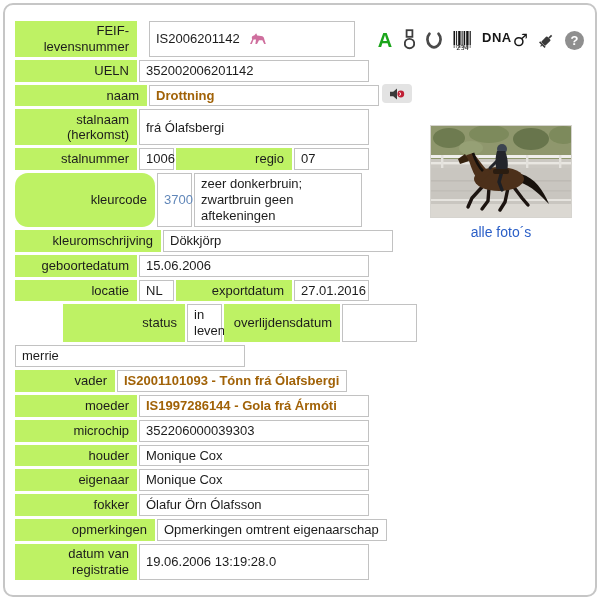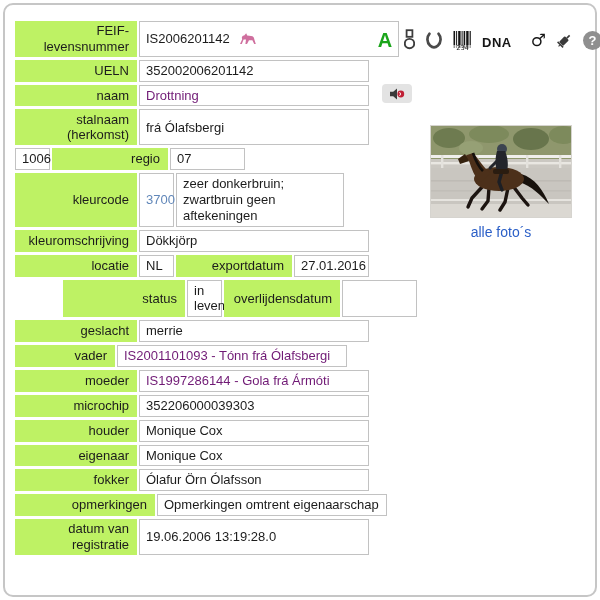--- a/index.html
+++ b/index.html
@@ -23,37 +23,37 @@
     color:#1c1c1c; flex:none;
   }
   .cell.label {
     background:#bef264; font-weight:normal; justify-content:flex-end;
     text-align:right; padding:2px 8px 2px 4px;
   }
   .cell.value {
     background:#fff; border:1px solid #c2c2c2; padding:2px 5px 2px 6px;
   }
   .link { cursor:pointer; }
-  .link-strong { color:#701a75; }
+  .link-strong { color:#a16207;font-weight:bold; }
   .link-soft   { color:#6187b9; }
   .inline-icon { margin-left:7px; display:inline-flex; align-items:center; }
   
   .toolbar {
     position:absolute; left:371px; top:21px; height:28px;
     display:flex; align-items:center; gap:10px;
   }
   .tb-icon { display:flex; align-items:center; justify-content:center; cursor:pointer; }
   .letter-a { font-size:20px; font-weight:bold; color:#1ba51b; width:18px; }
   .barcode-wrap { position:relative; width:19px; height:22px; }
   .barcode-digits {
     position:absolute; left:0; right:0; bottom:-1px; text-align:center;
     font-size:7px; color:#222; background:rgba(255,255,255,.55); line-height:7px;
     font-family:"DejaVu Sans Mono", monospace;
   }
-  .dna-group { display:flex; align-items:flex-end; gap:19px; }
+  .dna-group { display:flex; align-items:flex-start; gap:1px; }
   .dna-text { font-size:13px; font-weight:bold; color:#161616; letter-spacing:.5px; }
   .male-symbol { font-size:17px; color:#161616; font-family:"DejaVu Sans", sans-serif; font-weight:bold; }
   .help-circle {
     width:19px; height:19px; border-radius:50%; background:#8f8f8f;
     color:#fff; font-weight:bold; font-size:13px; display:flex;
     align-items:center; justify-content:center;
   }
   
   .audio-btn {
     position:absolute; left:377px; top:79px; width:30px; height:19px;
@@ -72,70 +72,74 @@
   }
 </style>
 </head>
 <body>
 
 <div class="frame">
 
   <div class="horse-table">
       <div class="row" style="min-height: 34px;">
         <div class="cell label" style="width: 122px;">FEIF-levensnummer</div>
-        <div class="cell value" style="width: 260px;">IS2006201142<span class="inline-icon">
+        <div class="cell value" style="width: 206px; margin-left: 10px;">IS2006201142<span class="inline-icon">
             <svg width="20" height="13" viewBox="0 0 20 13">
               <path d="M3 12 L5.2 7.2 C4.2 5.2 5.2 3.4 7.2 3.4 L9.2 1.2 L10.2 3.4 L14 3.9 C16.2 4.1 17.2 5.4 17.2 7 L18.8 12 L17.2 12 L15.4 8.2 L12 8.2 L10 12 L8.4 12 L9 7.6 L6.6 7.6 L4.8 12 Z" fill="#cf6f9e"></path>
             </svg>
           </span></div>
       </div>
       <div class="row" style="min-height: 21px;">
         <div class="cell label" style="width: 122px;">UELN</div>
         <div class="cell value" style="width: 230px;">352002006201142</div>
       </div>
       <div class="row" style="min-height: 21px;">
-        <div class="cell label" style="width: 122px;">naam</div>
+        <div class="cell label" style="width: 132px;">naam</div>
         <div class="cell value" style="width: 230px;">
           <span class="link link-strong">Drottning</span>
         </div>
       </div>
       <div class="row" style="min-height: 36px;">
         <div class="cell label" style="width: 122px;">stalnaam (herkomst)</div>
         <div class="cell value" style="width: 230px;">frá Ólafsbergi</div>
       </div>
       <div class="row" style="min-height: 21px;">
+        <div class="cell label" style="width: 122px;">stalnummer</div>
         <div class="cell value" style="width: 35px;">1006</div>
         <div class="cell label" style="width: 116px;">regio</div>
         <div class="cell value" style="width: 75px;">07</div>
       </div>
       <div class="row" style="min-height: 34px;">
-        <div class="cell label" style="width: 122px;">kleurcode</div>
+        <div class="cell label" style="width: 140px; border-radius: 13px;">kleurcode</div>
         <div class="cell value" style="width: 35px;">
           <span class="link link-soft">3700</span>
         </div>
         <div class="cell value" style="width: 168px;">zeer donkerbruin; zwartbruin geen aftekeningen</div>
       </div>
       <div class="row" style="min-height: 21px;">
-        <div class="cell label" style="width: 122px;">kleuromschrijving</div>
+        <div class="cell label" style="width: 146px;">kleuromschrijving</div>
         <div class="cell value" style="width: 230px;">Dökkjörp</div>
+      </div>
+      <div class="row" style="min-height: 21px;">
+        <div class="cell label" style="width: 122px;">geboortedatum</div>
+        <div class="cell value" style="width: 230px;">15.06.2006</div>
       </div>
       <div class="row" style="min-height: 21px;">
         <div class="cell label" style="width: 122px;">locatie</div>
         <div class="cell value" style="width: 35px;">NL</div>
         <div class="cell label" style="width: 116px;">exportdatum</div>
         <div class="cell value" style="width: 75px;">27.01.2016</div>
       </div>
       <div class="row" style="min-height: 32px; padding-left: 48px;">
         <div class="cell label" style="width: 122px;">status</div>
         <div class="cell value" style="width: 35px;">in leven</div>
         <div class="cell label" style="width: 116px;">overlijdensdatum</div>
         <div class="cell value" style="width: 75px;"></div>
       </div>
       <div class="row" style="min-height: 21px;">
-        <div class="cell label" style="width: 122px;">geslacht</div>
         <div class="cell value" style="width: 230px;">merrie</div>
       </div>
       <div class="row" style="min-height: 21px;">
         <div class="cell label" style="width: 100px;">vader</div>
         <div class="cell value" style="width: 230px;">
           <span class="link link-strong">IS2001101093 - Tónn frá Ólafsbergi</span>
         </div>
       </div>
       <div class="row" style="min-height: 21px;">
         <div class="cell label" style="width: 122px;">moeder</div>

